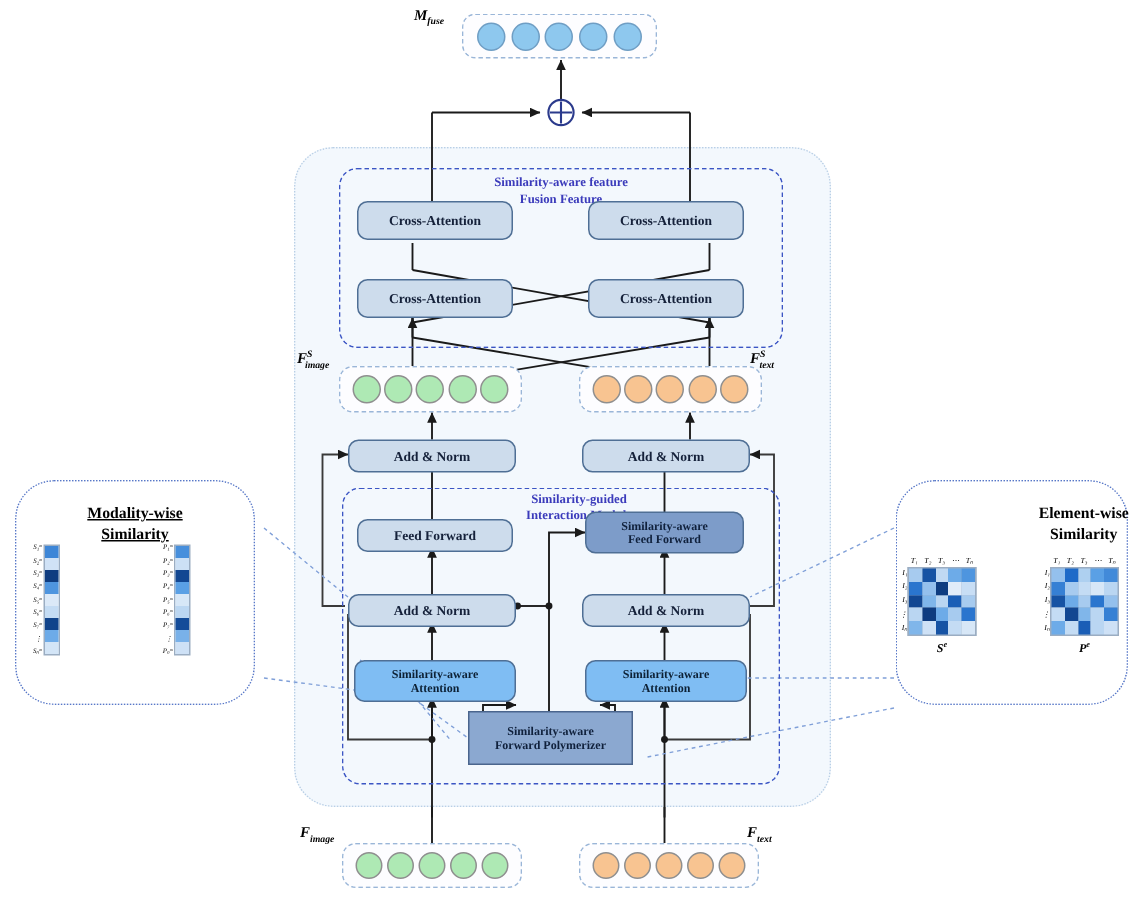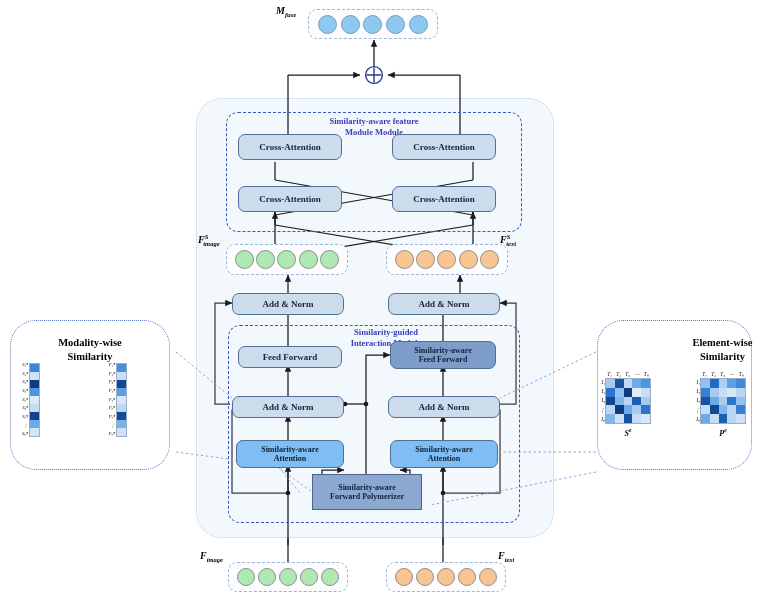--- a/index.html
+++ b/index.html
@@ -177,21 +177,21 @@
     <div class="tok tok-blue" style="width: 17px; height: 17px;"></div>
     <div class="tok tok-blue" style="width: 17px; height: 17px;"></div>
     <div class="tok tok-blue" style="width: 17px; height: 17px;"></div>
     <div class="tok tok-blue" style="width: 17px; height: 17px;"></div>
     <div class="tok tok-blue" style="width: 17px; height: 17px;"></div>
   </div>
 
 <div class="dashframe" style="left:226px;top:112px;width:296px;height:120px;"></div>
 <div class="modtitle" style="left:296px;top:116px;width:156px;">
   <div>Similarity-aware feature</div>
-  <div>Module Module</div>
+  <div>Fusion Feature</div>
 </div>
 
 <div class="node n-light" style="left:238px;top:134px;width:104px;height:26px;font-size:9px;">Cross-Attention</div>
 <div class="node n-light" style="left:392px;top:134px;width:104px;height:26px;font-size:9px;">Cross-Attention</div>
 <div class="node n-light" style="left:238px;top:186px;width:104px;height:26px;font-size:9px;">Cross-Attention</div>
 <div class="node n-light" style="left:392px;top:186px;width:104px;height:26px;font-size:9px;">Cross-Attention</div>
 
 <div class="mathlab" style="left:198px;top:233px;">
   <span>F</span><sup>S</sup><sub style="margin-left:-5px;">image</sub>
 </div>
@@ -260,21 +260,21 @@
   </div>
 <div class="tokrow" id="in-txt-row" style="left:386px;top:562px;width:120px;height:30px;padding:0 7px;">
     <div class="tok tok-orange" style="width: 16px; height: 16px;"></div>
     <div class="tok tok-orange" style="width: 16px; height: 16px;"></div>
     <div class="tok tok-orange" style="width: 16px; height: 16px;"></div>
     <div class="tok tok-orange" style="width: 16px; height: 16px;"></div>
     <div class="tok tok-orange" style="width: 16px; height: 16px;"></div>
   </div>
 
 <div class="sidepanel" style="left:10px;top:320px;width:160px;height:150px;"></div>
-<div class="paneltitle" style="left:10px;top:336px;width:160px;">
+<div class="paneltitle" style="left:10px;top:336px;width:160px;text-decoration:underline;">
   <div>Modality-wise</div>
   <div>Similarity</div>
 </div>
 <div class="barlabels" id="mw-in-labels" style="left:8px;top:363px;width:20px;height:74px;">
     <span>S₁ᵐ</span>
     <span>S₂ᵐ</span>
     <span>S₃ᵐ</span>
     <span>S₄ᵐ</span>
     <span>S₅ᵐ</span>
     <span>S₆ᵐ</span>

